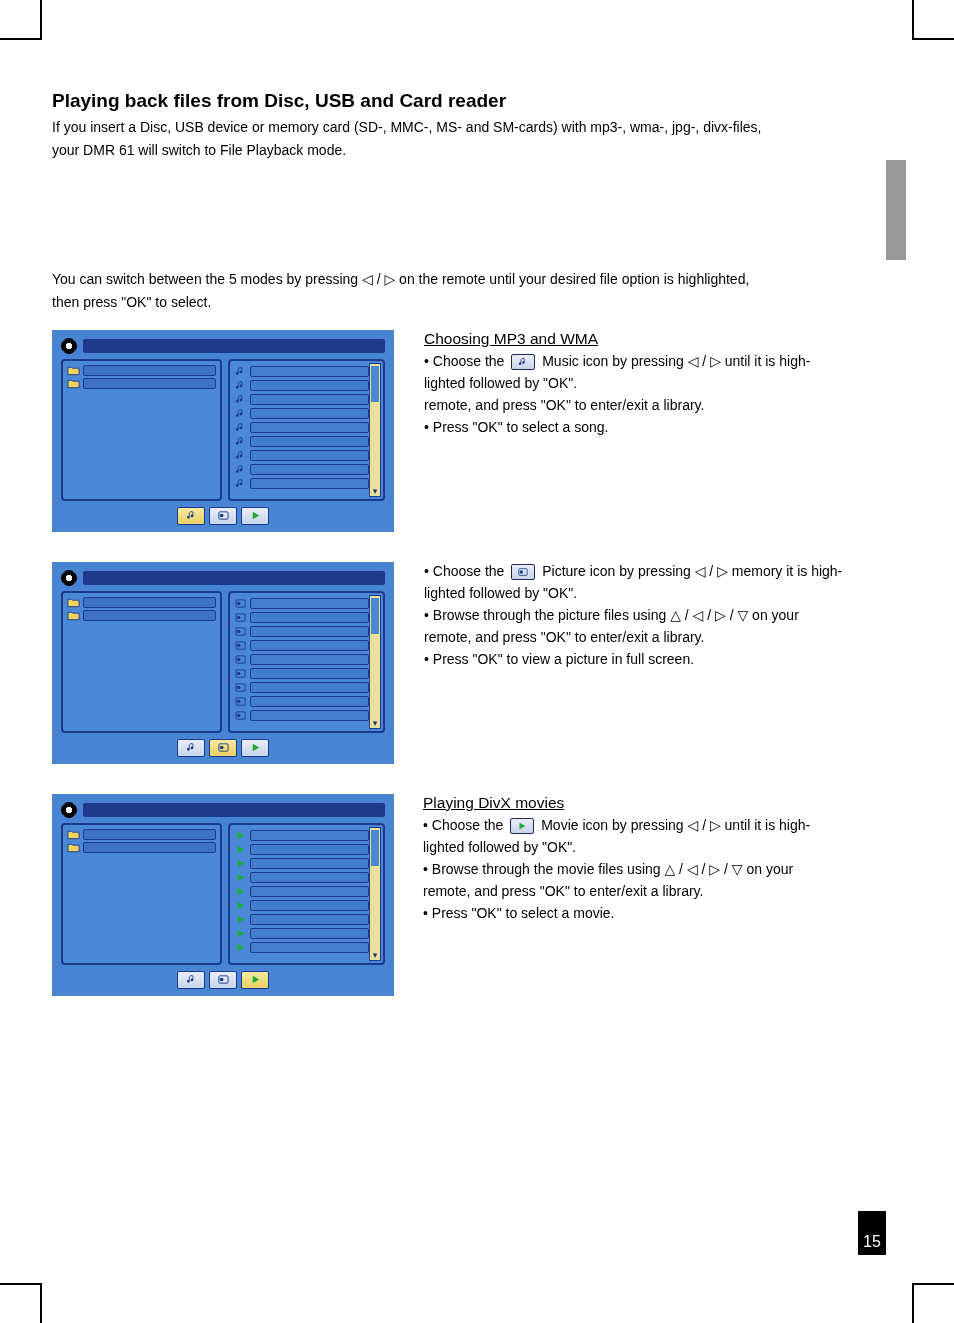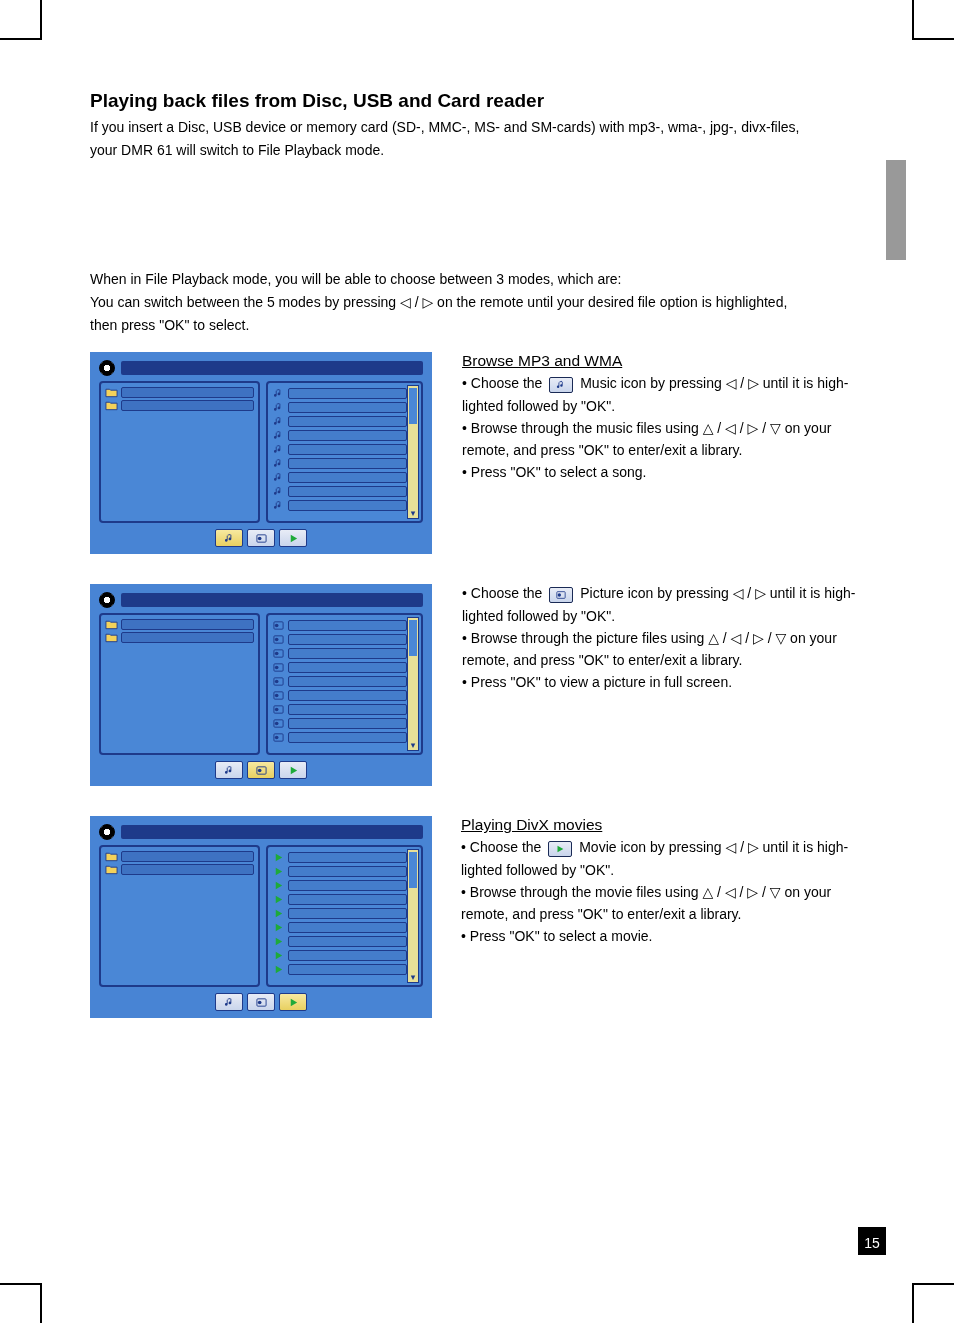--- a/index.html
+++ b/index.html
@@ -7,21 +7,21 @@
     padding: 0;
     font-family: "Myriad Pro", "Segoe UI", Arial, sans-serif;
     font-size: 14px;
     color: #000;
     background: #fff;
     width: 954px;
     height: 1323px;
     position: relative;
   }
   .page {
-    padding: 90px 90px 60px 90px;
+    padding: 90px 90px 60px 52px;
   }
   .crop-mark {
     position: absolute;
     background: none;
   }
   .crop-tl-v { top: 0; left: 40px; width: 2px; height: 40px; background: #000; }
   .crop-tl-h { top: 38px; left: 0; width: 40px; height: 2px; background: #000; }
   .crop-tr-v { top: 0; right: 40px; width: 2px; height: 40px; background: #000; }
   .crop-tr-h { top: 38px; right: 0; width: 40px; height: 2px; background: #000; }
   .crop-bl-v { bottom: 0; left: 40px; width: 2px; height: 40px; background: #000; }
@@ -181,24 +181,24 @@
     top: 160px;
     width: 20px;
     height: 100px;
     background: #999;
   }
   .page-num {
     position: absolute;
     right: 68px;
     bottom: 68px;
     width: 28px;
-    height: 28px;
+    height: 44px;
     background: #000;
     color: #fff;
-    font-size: 14px;
+    font-size: 16px;
     display:flex;
     align-items:flex-end;
     justify-content:center;
     padding-bottom:4px;
     box-sizing: border-box;
   }
   ul { padding:0; margin:0; }
 </style>
 </head>
 <body>
@@ -215,21 +215,20 @@
 <div class="page-tab"></div>
 
 <div class="page">
 
   <h2>Playing back files from Disc, USB and Card reader</h2>
   <div class="intro">
     <p>If you insert a Disc, USB device or memory card (SD-, MMC-, MS- and SM-cards) with mp3-, wma-, jpg-, divx-files,</p>
     <p>your DMR 61 will switch to File Playback mode.</p>
   </div>
 
-  <p>When in File Playback mode, you will be able to choose between 3 modes, which are:</p>
   <p>You can switch between the 5  modes by pressing ◁ / ▷ on the remote until your desired file option is highlighted,</p>
   <p>then press "OK" to select.</p>
 
   <div class="section-row">
     <div class="screenshot">
       <div class="ss-top">
           <div class="disc-icon"></div>
           <div class="ss-top-bar"></div>
         </div>
       <div class="ss-body">
@@ -324,28 +323,27 @@
             </svg>
           </div>
         <div class="btn-chip">
             <svg viewBox="0 0 12 12">
               <path d="M3 2l7 4-7 4z" fill="#1eaa3a"></path>
             </svg>
           </div>
       </div>
     </div>
     <div class="desc">
-      <h3>Browse MP3 and WMA</h3>
+      <h3>Choosing MP3 and WMA</h3>
       <p><span>• Choose the </span><span class="icon-chip">
             <svg viewBox="0 0 12 12">
               <path d="M4 2v6a1.5 1.5 0 1 1-1-1.4V3l5-1v4.5a1.5 1.5 0 1 1-1-1.4V1z" fill="#1e3a8a"></path>
             </svg>
           </span><span> Music icon by pressing ◁ / ▷ until it is high-</span></p>
       <p>lighted followed by "OK".</p>
-      <p>• Browse through the music files using △ / ◁ / ▷ / ▽ on your</p>
       <p>remote, and press "OK" to enter/exit a library.</p>
       <p>• Press "OK" to select a song.</p>
     </div>
   </div>
 
   <div class="section-row" style="margin-top:30px;">
     <div class="screenshot">
       <div class="ss-top">
           <div class="disc-icon"></div>
           <div class="ss-top-bar"></div>
@@ -456,21 +454,21 @@
             </svg>
           </div>
       </div>
     </div>
     <div class="desc">
       <p><span>• Choose the </span><span class="icon-chip">
             <svg viewBox="0 0 12 12">
               <rect x="1" y="2" width="10" height="8" rx="1" fill="none" stroke="#1e3a8a"></rect>
               <circle cx="4" cy="6" r="2" fill="#1e3a8a"></circle>
             </svg>
-          </span><span> Picture icon by pressing ◁ / ▷ until it is high-</span></p>
+          </span><span> Picture icon by pressing ◁ / ▷ memory it is high-</span></p>
       <p>lighted followed by "OK".</p>
       <p>• Browse through the picture files using △ / ◁ / ▷ / ▽ on your</p>
       <p>remote, and press "OK" to enter/exit a library.</p>
       <p>• Press "OK" to view a picture in full screen.</p>
     </div>
   </div>
 
   <div class="section-row" style="margin-top:30px;gap:29px;">
     <div class="screenshot">
       <div class="ss-top">

